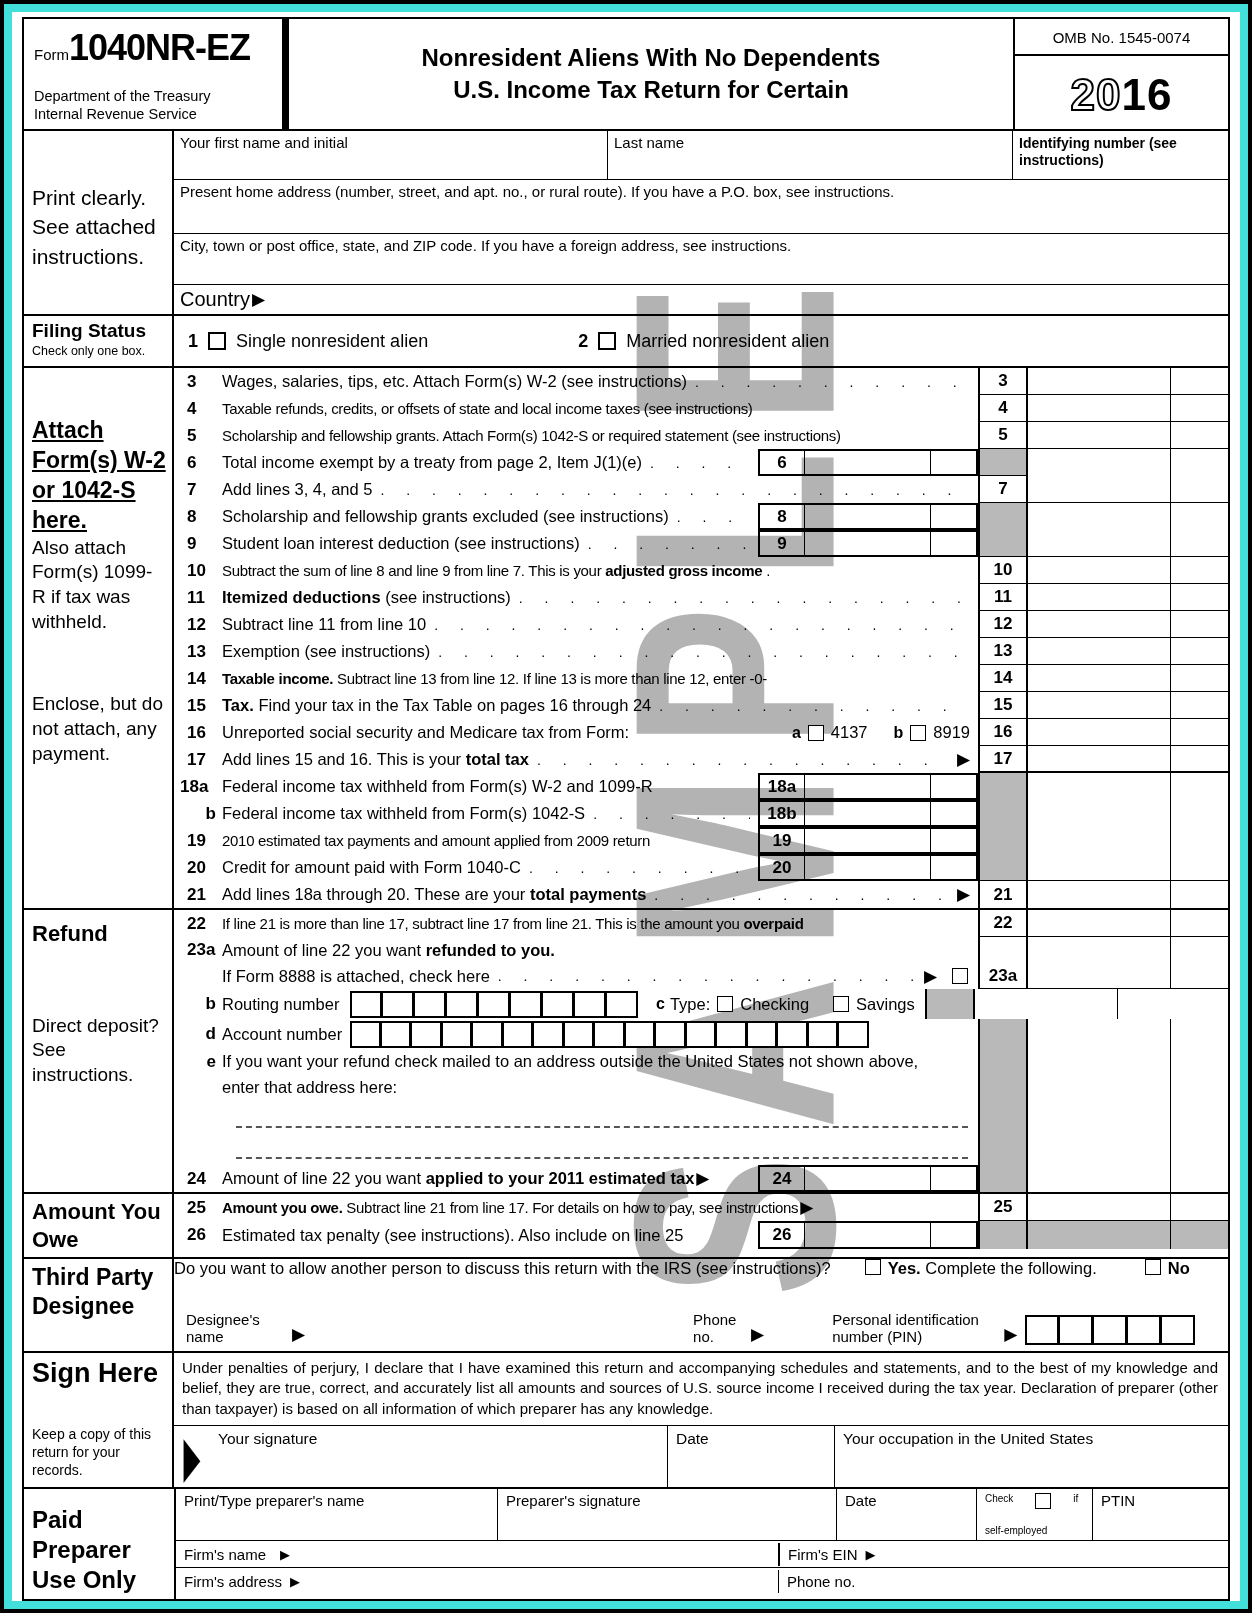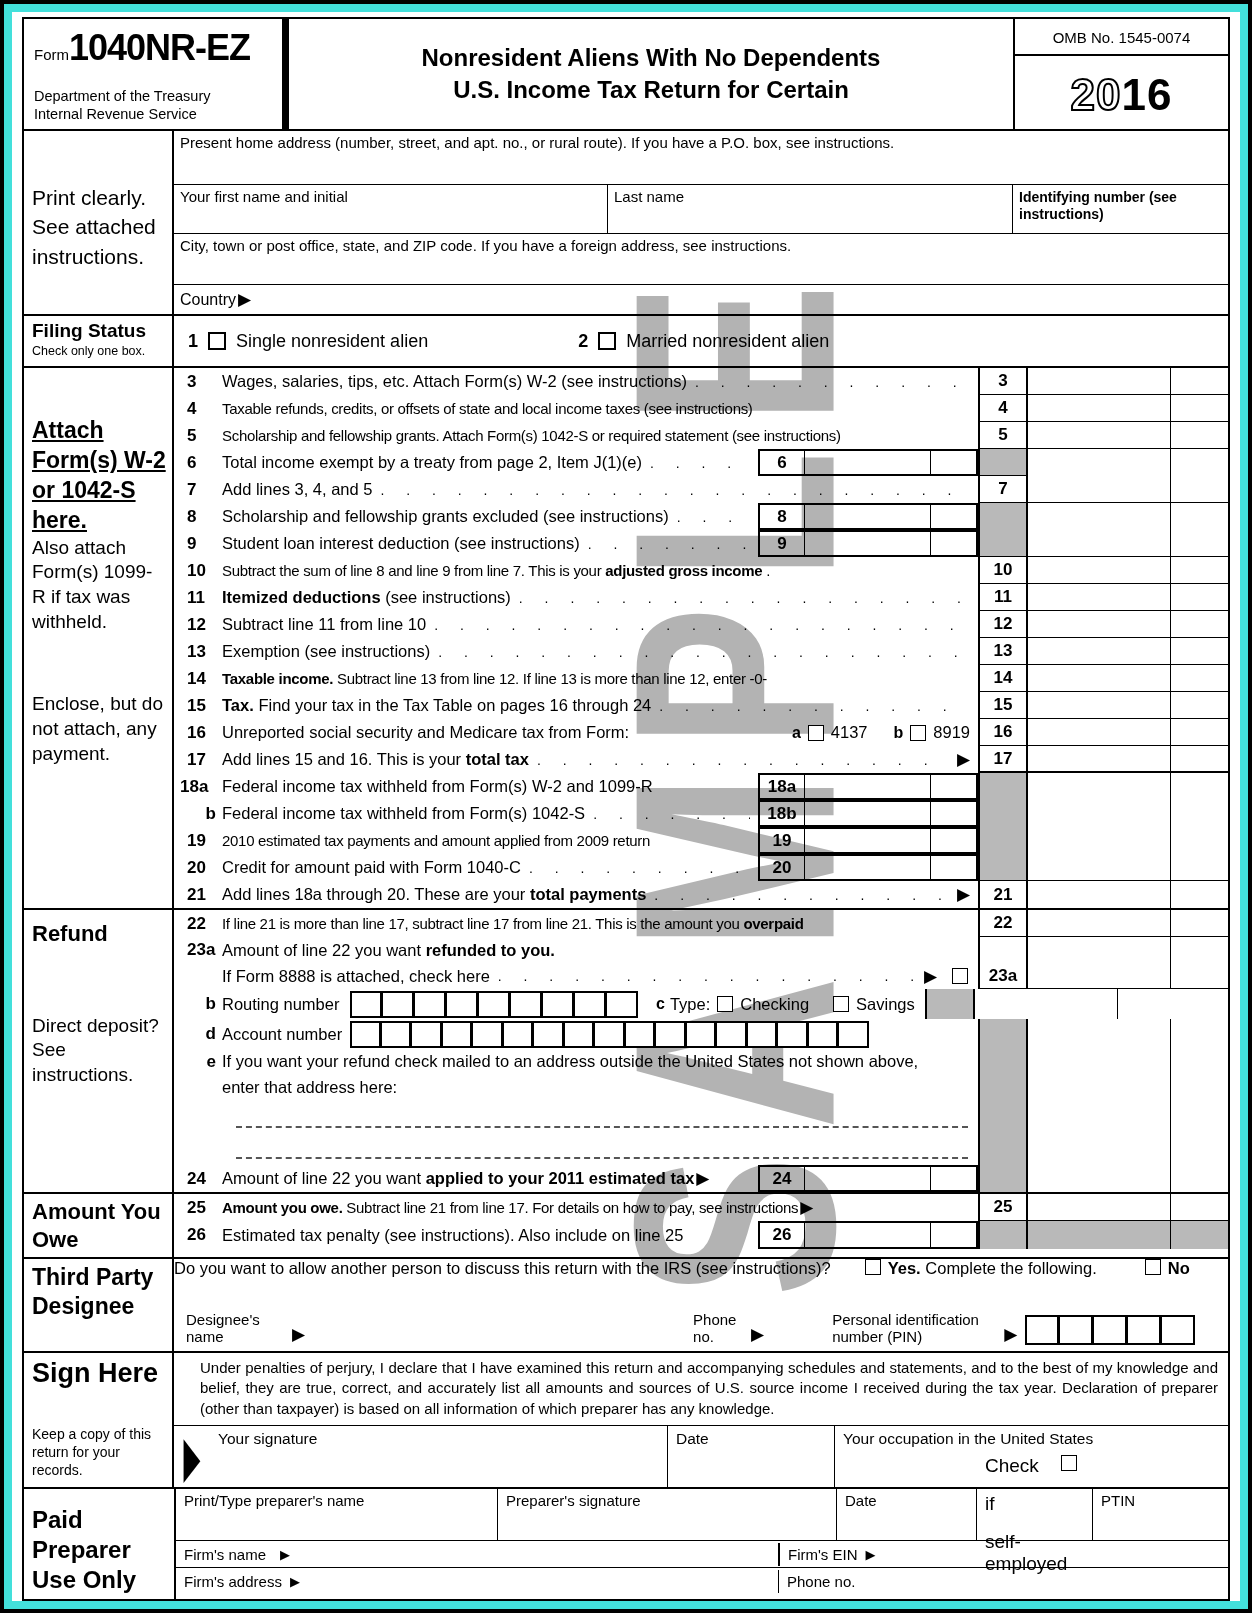--- a/index.html
+++ b/index.html
@@ -79,21 +79,21 @@
   
   .sb-bold { font-size:23px; font-weight:bold; line-height:1.3;text-decoration:underline; }
   .sb-txt { font-size:19px; line-height:1.3; }
   .sb-big { font-size:22px; font-weight:bold; line-height:1.25; }
   .sb-huge { font-size:27px; font-weight:bold; line-height:1.25; }
   .sb-small { font-size:14px; line-height:1.3; }
   
   .tp-q { display:flex; align-items:flex-start; height:44px; font-size:16.5px; }
   .tp-d { display:flex; align-items:flex-end; height:48px; font-size:15px; padding:0 0 6px 12px; }
   
-  .perjury { font-size:15px; line-height:1.35; padding:5px 10px 4px 26px; text-align:justify; height:72px; }
+  .perjury { font-size:15px; line-height:1.35; padding:5px 10px 4px 8px; text-align:justify; height:72px; }
   .sigrow { display:flex; height:62px; border-top:1px solid #000; }
   .sig-arrow { width:36px; flex:0 0 36px; display:flex; align-items:center; justify-content:center; font-size:22px; transform:scaleY(2.6); }
   .sigcell { padding:4px 8px; font-size:15.5px; }
   
   .prow { display:flex; }
   .pcell { padding:3px 8px; font-size:15px; }
   .parrow { font-size:13px; margin-left:14px; }
   
   .footer { display:flex; align-items:center; height:32px; padding:2px 2px 0 2px; }
   .foot-notice { font-size:19px; font-weight:bold; }
@@ -128,34 +128,34 @@
         <div class="omb">OMB No. 1545-0074</div>
         <div class="year"><span class="yr-o">20</span><span>16</span></div>
       </div>
     </div>
 
     <div class="sec hb2">
       <div class="side">
         <div class="id-side">Print clearly. See attached instructions.</div>
       </div>
       <div class="bodyc">
-        <div class="idrow r2">
-          <div class="cell"><span class="fl">Present home address (number, street, and apt. no., or rural route). If you have a P.O. box, see instructions.</span></div>
-        </div>
         <div class="idrow r1">
           <div class="cell" style="flex:0 0 433px;"><span class="fl">Your first name and initial</span></div>
           <div class="cell bl" style="flex:0 0 405px;"><span class="fl">Last name</span></div>
           <div class="cell bl" style="flex:1;"><span class="fl bold" style="font-size:14px;">Identifying number (see instructions)</span></div>
         </div>
+        <div class="idrow r2">
+          <div class="cell"><span class="fl">Present home address (number, street, and apt. no., or rural route). If you have a P.O. box, see instructions.</span></div>
+        </div>
         <div class="idrow r3">
           <div class="cell"><span class="fl">City, town or post office, state, and ZIP code. If you have a foreign address, see instructions.</span></div>
         </div>
         <div class="idrow r4">
           <div class="cell" style="display:flex; align-items:center;">
-                  <span class="fl" style="font-size:16px;">Country</span>
+                  <span class="fl" style="font-size:20px;">Country</span>
                   <span class="arrow">▶</span>
                 </div>
         </div>
       </div>
     </div>
 
     <div class="sec hb2" style="height:52px;">
       <div class="side">
         <div class="fs-head">Filing Status</div>
         <div class="fs-note">Check only one box.</div>
@@ -653,21 +653,21 @@
 
     <div class="sec">
       <div class="side" style="border-right:none; padding-right:0;">
         <div class="sb-big" style="font-size:24px; margin-top:12px;">Paid Preparer Use Only</div>
       </div>
       <div class="bodyc" style="border-left:2px solid #000;">
         <div class="prow" style="height:52px; border-bottom:1px solid #000;">
           <div class="pcell" style="flex:0 0 321px;"><span>Print/Type preparer's name</span></div>
           <div class="pcell" style="flex:0 0 339px; border-left:1px solid #000;"><span>Preparer's signature</span></div>
           <div class="pcell" style="flex:0 0 140px; border-left:1px solid #000;"><span>Date</span></div>
-          <div class="pcell" style="flex:0 0 116px; border-left:1px solid #000; display:flex; flex-wrap:wrap; align-content:center; font-size:19px;gap:16px;">
+          <div class="pcell" style="flex:0 0 116px; border-left:1px solid #000; display:flex; flex-wrap:wrap; align-content:center; font-size:10px;gap:16px;">
             <span>Check</span>
             <span class="cb sm" style="margin:0 6px;"></span>
             <span>if</span>
             <span>self-employed</span>
           </div>
           <div class="pcell" style="flex:1; border-left:1px solid #000;"><span>PTIN</span></div>
         </div>
         <div class="prow" style="height:27px; border-bottom:1px solid #000; align-items:center;">
           <div class="pcell" style="flex:0 0 602px; display:flex; align-items:center;">
                   <span>Firm's name</span>

